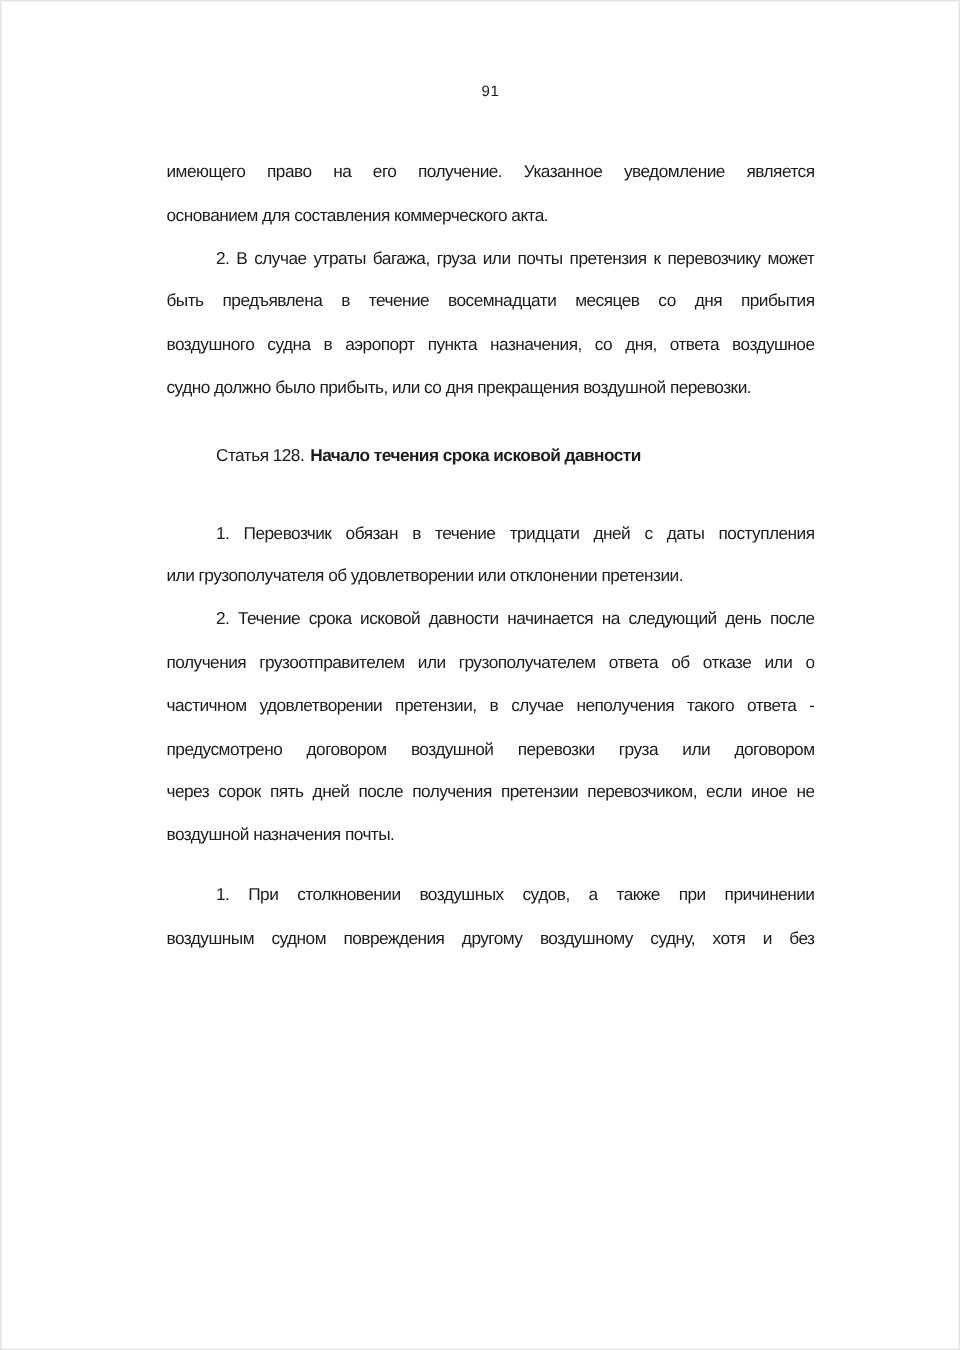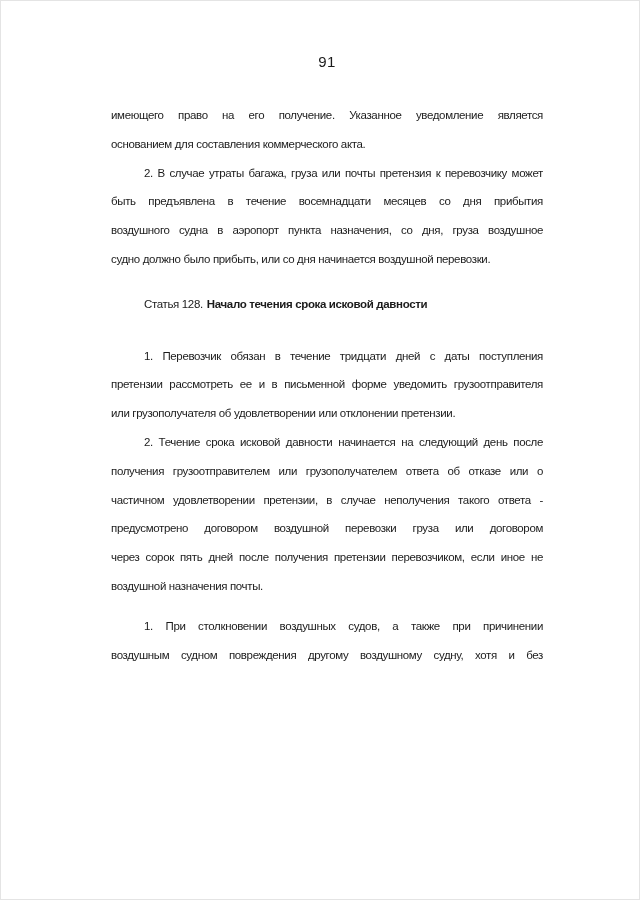--- a/index.html
+++ b/index.html
@@ -14,21 +14,21 @@
     background: #ffffff;
     border: 1px solid #e4e4e4;
     overflow: hidden;
     font-family: "Liberation Sans", "DejaVu Sans", sans-serif;
     color: #1b1b1b;
   }
   .page-number {
     margin: 53px 0 0 110px;
     width: 432px;
     text-align: center;
-    font-size: 15px;
+    font-size: 10px;
     line-height: 16px;
     letter-spacing: 0.5px;
   }
   .col {
     margin-left: 110px;
     width: 432px;
   }
   .para {
     font-size: 11.5px;
     line-height: 28.8px;
@@ -85,33 +85,32 @@
   <div class="col">
 
     <div class="para p1">
         <div class="tline">имеющего право на его получение. Указанное уведомление является</div>
         <div class="tline last">основанием для составления коммерческого акта.</div>
       </div>
 
     <div class="para indent p2">
         <div class="tline">2. В случае утраты багажа, груза или почты претензия к перевозчику может</div>
         <div class="tline">быть предъявлена в течение восемнадцати месяцев со дня прибытия</div>
-        <div class="tline">воздушного судна в аэропорт пункта назначения, со дня, груза воздушное</div>
-        <div class="tline last">судно должно было прибыть, или со дня начинается воздушной перевозки.</div>
+        <div class="tline">воздушного судна в аэропорт пункта назначения, со дня, ответа воздушное</div>
+        <div class="tline last">судно должно было прибыть, или со дня прекращения воздушной перевозки.</div>
       </div>
 
     <div class="heading h128">
       <div class="hline">
         <span class="prefix">Статья 128.</span><span class="title">Начало течения срока исковой давности</span>
       </div>
     </div>
 
     <div class="para indent p3">
         <div class="tline">1. Перевозчик обязан в течение тридцати дней с даты поступления</div>
-        <div class="tline">претензии рассмотреть ее и в письменной форме уведомить грузоотправителя</div>
         <div class="tline last">или грузополучателя об удовлетворении или отклонении претензии.</div>
       </div>
 
     <div class="para indent p4">
         <div class="tline">2. Течение срока исковой давности начинается на следующий день после</div>
         <div class="tline">получения грузоотправителем или грузополучателем ответа об отказе или о</div>
         <div class="tline">частичном удовлетворении претензии, в случае неполучения такого ответа -</div>
         <div class="tline">предусмотрено договором воздушной перевозки груза или договором</div>
         <div class="tline">через сорок пять дней после получения претензии перевозчиком, если иное не</div>
         <div class="tline last">воздушной назначения почты.</div>

